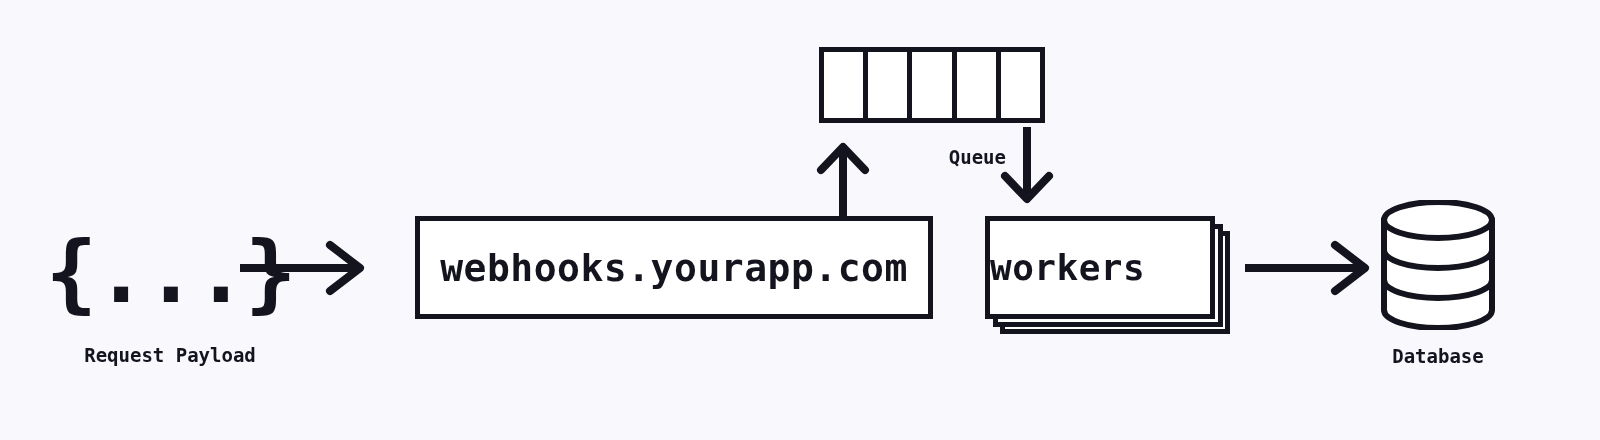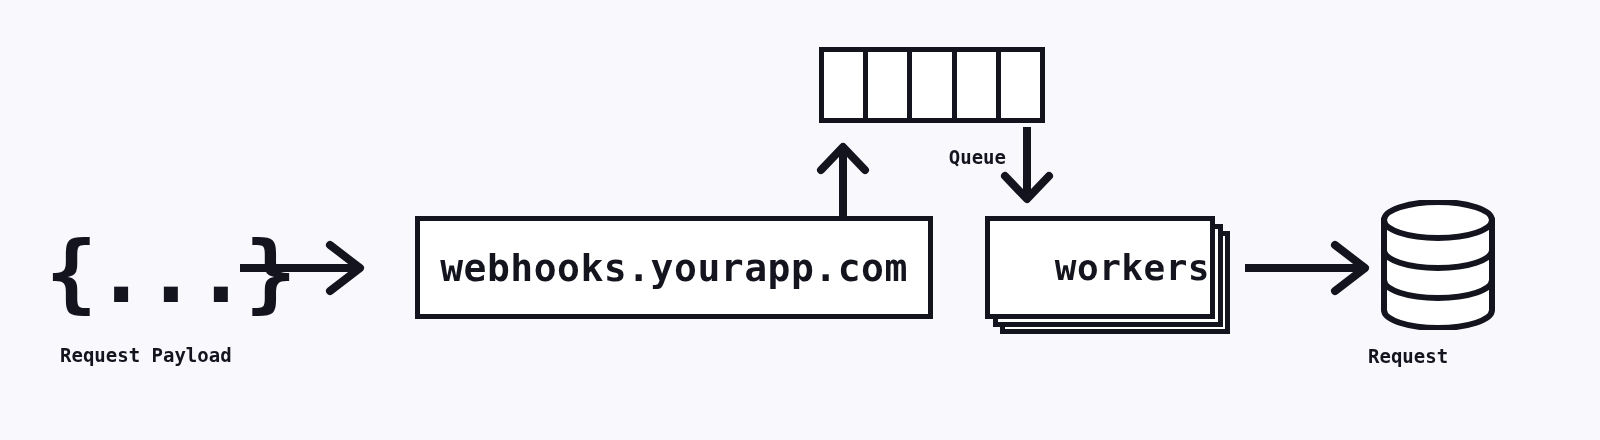--- a/index.html
+++ b/index.html
@@ -47,21 +47,21 @@
   }
 
   
   .caption {
     position: absolute;
     font-family: "DejaVu Sans Mono", "Liberation Mono", monospace;
     font-size: 19px;
     font-weight: bold;
     color: #14141f;
     white-space: nowrap;
-    text-align: left;
+    text-align: center;
   }
   #payload-caption {
     left: 60px;
     top: 344px;
     width: 220px;
   }
   #queue-caption {
     left: 866px;
     top: 146px;
     width: 140px;
@@ -127,21 +127,21 @@
     width: 230px;
     height: 103px;
   }
   #workers-card-front {
     left: 0px;
     top: 0px;
     width: 230px;
     height: 103px;
     display: flex;
     align-items: center;
-    justify-content: flex-end;
+    justify-content: flex-start;
   }
   #workers-label {
     font-size: 36px;
     letter-spacing: 0.5px;
   }
 
   
   #queue-node {
     left: 819px;
     top: 47px;
@@ -223,21 +223,21 @@
 
       <path d="M 6 20 L 6 110 A 54 18 0 0 0 114 110 L 114 20 Z" fill="#ffffff" stroke="#14141f" stroke-width="6" stroke-linejoin="round"></path>
 
       <ellipse cx="60" cy="20" rx="54" ry="18" fill="#ffffff" stroke="#14141f" stroke-width="6"></ellipse>
 
       <path d="M 6 50 A 54 18 0 0 0 114 50" fill="none" stroke="#14141f" stroke-width="6"></path>
 
       <path d="M 6 80 A 54 18 0 0 0 114 80" fill="none" stroke="#14141f" stroke-width="6"></path>
     </svg>
   </div>
-  <div class="caption" id="database-caption">Request</div>
+  <div class="caption" id="database-caption">Database</div>
 
   <svg id="arrow-layer" viewBox="0 0 1600 440">
 
     <g>
       <line x1="240" y1="268" x2="357" y2="268" stroke="#14141f" stroke-width="8" stroke-linecap="butt"></line>
       <polyline points="330,245 360,268 330,291" fill="none" stroke="#14141f" stroke-width="8" stroke-linecap="round" stroke-linejoin="round"></polyline>
     </g>
 
     <g>
       <line x1="843" y1="216" x2="843" y2="150" stroke="#14141f" stroke-width="8" stroke-linecap="butt"></line>

